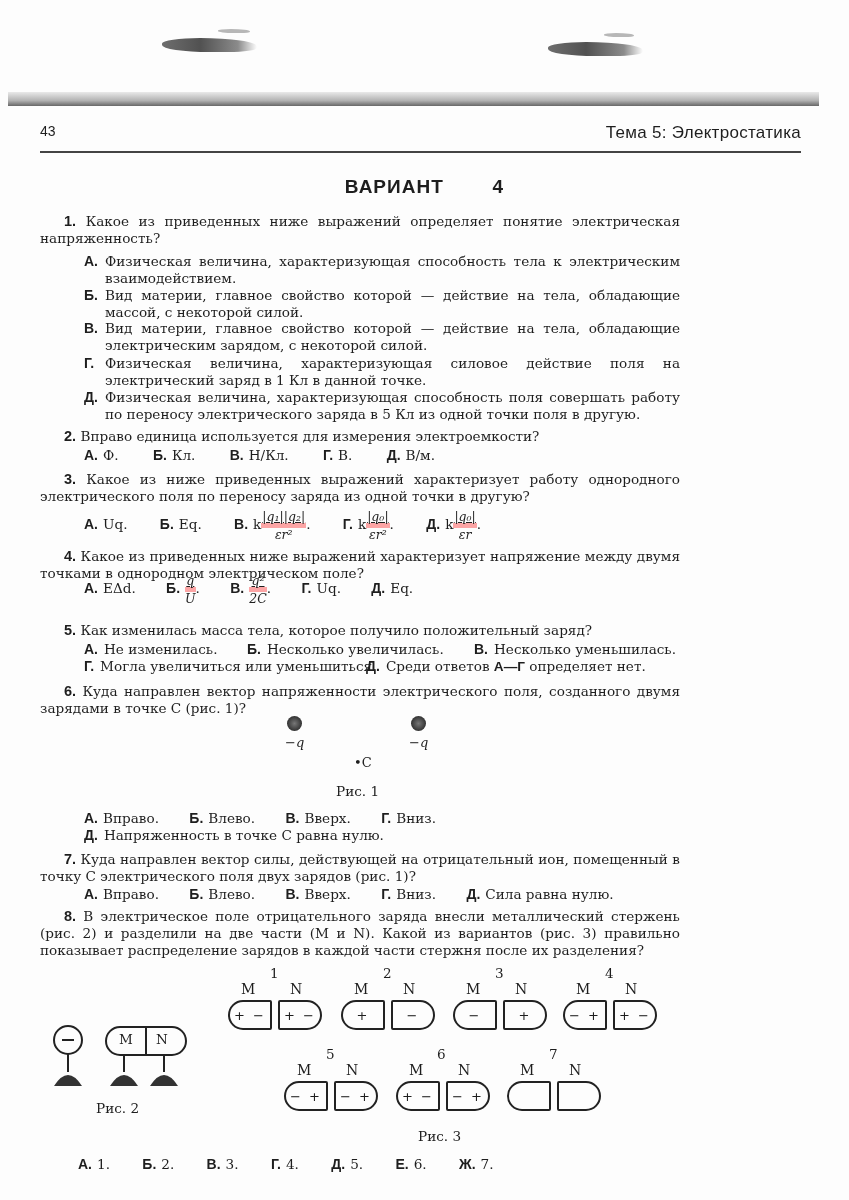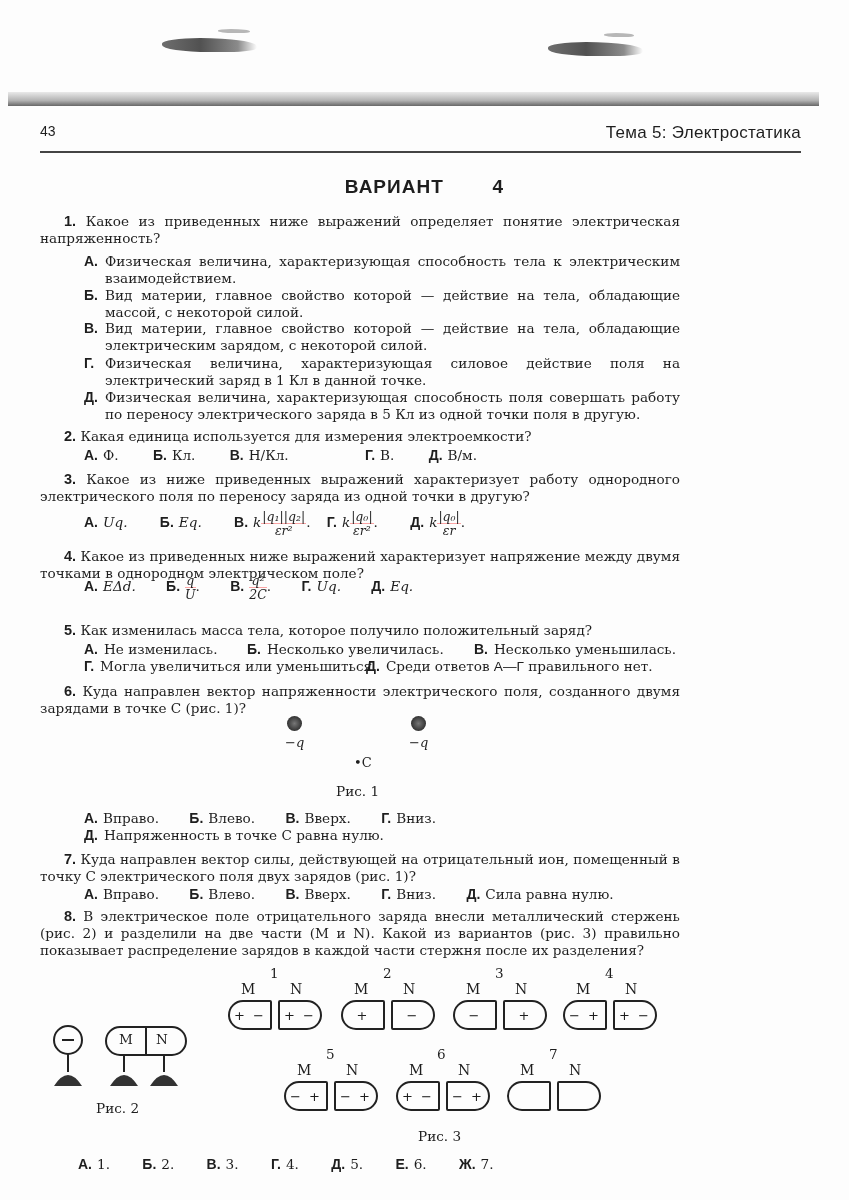--- a/index.html
+++ b/index.html
@@ -22,23 +22,23 @@
   .q .num { font-family: "Liberation Sans", sans-serif; font-weight: bold; font-size: 14.5px; }
   .q p { margin: 0; text-indent: 24px; }
   .opt { position: absolute; font-size: 13.6px; line-height: 17px; }
   .opt .lt { font-family: "Liberation Sans", sans-serif; font-weight: bold; font-size: 14px; margin-right: 6px; }
   .optblock { position: absolute; left: 84px; width: 596px; font-size: 13.6px; line-height: 17px; text-align: justify; }
   .optblock .lt { font-family: "Liberation Sans", sans-serif; font-weight: bold; font-size: 14px; position: absolute; left: 0; }
   .optblock .tx { display: block; margin-left: 21px; }
   .row { position: absolute; left: 84px; font-size: 13.6px; white-space: nowrap; }
   .row .item { display: inline-block; margin-right: 26px; }
   .row .lt { font-family: "Liberation Sans", sans-serif; font-weight: bold; font-size: 14px; margin-right: 5px; }
-  .it { font-style: italic; }
+  .it { }
   .frac { display: inline-block; vertical-align: middle; text-align: center; font-style: italic; line-height: 13px; font-size: 12.5px; }
-  .frac .n { display: block; border-bottom: 1px solid #fca5a5; padding: 0 1px; }
+  .frac .n { display: block; border-bottom: 5px solid #fca5a5; padding: 0 1px; text-decoration: underline; }
   .frac .d { display: block; }
   .caption { position: absolute; font-size: 13.6px; }
   .charge { position: absolute; width: 15px; height: 15px; border-radius: 50%; background: radial-gradient(circle at 50% 50%, #777 0%, #333 70%, #222 100%); }
   .chargelabel { position: absolute; font-size: 13px; font-style: italic; }
   .pointC { position: absolute; font-size: 13px; }
   .bar { position: absolute; width: 44px; height: 30px; border: 2px solid #222; box-sizing: border-box; display: flex; align-items: center; justify-content: center; font-family: "DejaVu Sans", sans-serif; font-size: 13px; letter-spacing: 2px; background: #fdfdfd; }
   .bar.left { border-radius: 15px 2px 2px 15px; }
   .bar.right { border-radius: 2px 15px 15px 2px; }
   .mnlabel { position: absolute; font-size: 14px; }
   .varnum { position: absolute; font-size: 13.5px; }
@@ -76,37 +76,37 @@
 <div class="optblock" style="top:355px;">
   <span class="lt">Г.</span>
     <span class="tx">Физическая величина, характеризующая силовое действие поля на электрический заряд в 1 Кл в данной точке.</span>
 </div>
 <div class="optblock" style="top:389px;">
   <span class="lt">Д.</span>
     <span class="tx">Физическая величина, характеризующая способность поля совершать работу по переносу электрического заряда в 5 Кл из одной точки поля в другую.</span>
 </div>
 
 <div class="q" style="top:428px;">
-  <p><span class="num">2.</span> <span>Какая единица используется для измерения электроемкости?</span></p>
+  <p><span class="num">2.</span> <span>Вправо единица используется для измерения электроемкости?</span></p>
 </div>
 <div class="row" style="top:447px;">
   <span class="item" style="margin-right:30px;"><span class="lt">А.</span><span>Ф.</span></span>
   <span class="item" style="margin-right:30px;"><span class="lt">Б.</span><span>Кл.</span></span>
   <span class="item" style="margin-right:30px;"><span class="lt">В.</span><span>Н/Кл.</span></span>
-  <span class="item" style="margin-right:30px;margin-left:42px;"><span class="lt">Г.</span><span>В.</span></span>
+  <span class="item" style="margin-right:30px;"><span class="lt">Г.</span><span>В.</span></span>
   <span class="item"><span class="lt">Д.</span><span>В/м.</span></span>
 </div>
 
 <div class="q" style="top:471px;">
   <p><span class="num">3.</span> <span>Какое из ниже приведенных выражений характеризует работу однородного электрического поля по переносу заряда из одной точки в другую?</span></p>
 </div>
 <div class="row" style="top:510px;">
   <span class="item" style="margin-right:28px;"><span class="lt">А.</span><span class="it">Uq.</span></span>
   <span class="item" style="margin-right:28px;"><span class="lt">Б.</span><span class="it">Eq.</span></span>
-  <span class="item" style="margin-right:12px;"><span class="lt">В.</span><span class="it">k</span><span class="frac"><span class="n">|q₁||q₂|</span><span class="d">εr²</span></span><span>.</span></span>
+  <span class="item" style="margin-right:28px;"><span class="lt">В.</span><span class="it">k</span><span class="frac"><span class="n">|q₁||q₂|</span><span class="d">εr²</span></span><span>.</span></span>
   <span class="item" style="margin-right:28px;"><span class="lt">Г.</span><span class="it">k</span><span class="frac"><span class="n">|q₀|</span><span class="d">εr²</span></span><span>.</span></span>
   <span class="item"><span class="lt">Д.</span><span class="it">k</span><span class="frac"><span class="n">|q₀|</span><span class="d">εr</span></span><span>.</span></span>
 </div>
 
 <div class="q" style="top:548px;">
   <p><span class="num">4.</span> <span>Какое из приведенных ниже выражений характеризует напряжение между двумя точками в однородном электрическом поле?</span></p>
 </div>
 <div class="row" style="top:574px;">
   <span class="item" style="margin-right:26px;"><span class="lt">А.</span><span class="it">EΔd.</span></span>
   <span class="item" style="margin-right:26px;"><span class="lt">Б.</span><span class="frac"><span class="n">q</span><span class="d">U</span></span><span>.</span></span>
@@ -115,21 +115,21 @@
   <span class="item"><span class="lt">Д.</span><span class="it">Eq.</span></span>
 </div>
 
 <div class="q" style="top:622px;">
   <p><span class="num">5.</span> <span>Как изменилась масса тела, которое получило положительный заряд?</span></p>
 </div>
 <div class="opt" style="left:84px;top:641px;"><span class="lt">А.</span><span>Не изменилась.</span></div>
 <div class="opt" style="left:247px;top:641px;"><span class="lt">Б.</span><span>Несколько увеличилась.</span></div>
 <div class="opt" style="left:474px;top:641px;"><span class="lt">В.</span><span>Несколько уменьшилась.</span></div>
 <div class="opt" style="left:84px;top:658px;"><span class="lt">Г.</span><span>Могла увеличиться или уменьшиться.</span></div>
-<div class="opt" style="left:366px;top:658px;"><span class="lt">Д.</span><span>Среди ответов </span><span class="sans" style="font-weight:normal;">А—Г</span><span> правильного нет.</span></div>
+<div class="opt" style="left:366px;top:658px;"><span class="lt">Д.</span><span>Среди ответов </span><span class="sans" style="font-weight:bold;">А—Г</span><span> определяет нет.</span></div>
 
 <div class="q" style="top:683px;">
   <p><span class="num">6.</span> <span>Куда направлен вектор напряженности электрического поля, созданного двумя зарядами в точке С (рис. 1)?</span></p>
 </div>
 
 <div>
   <div class="charge" style="left:287px;top:716px;"></div>
   <div class="chargelabel" style="left:285px;top:735px;">−q</div>
   <div class="charge" style="left:411px;top:716px;"></div>
   <div class="chargelabel" style="left:409px;top:735px;">−q</div>

